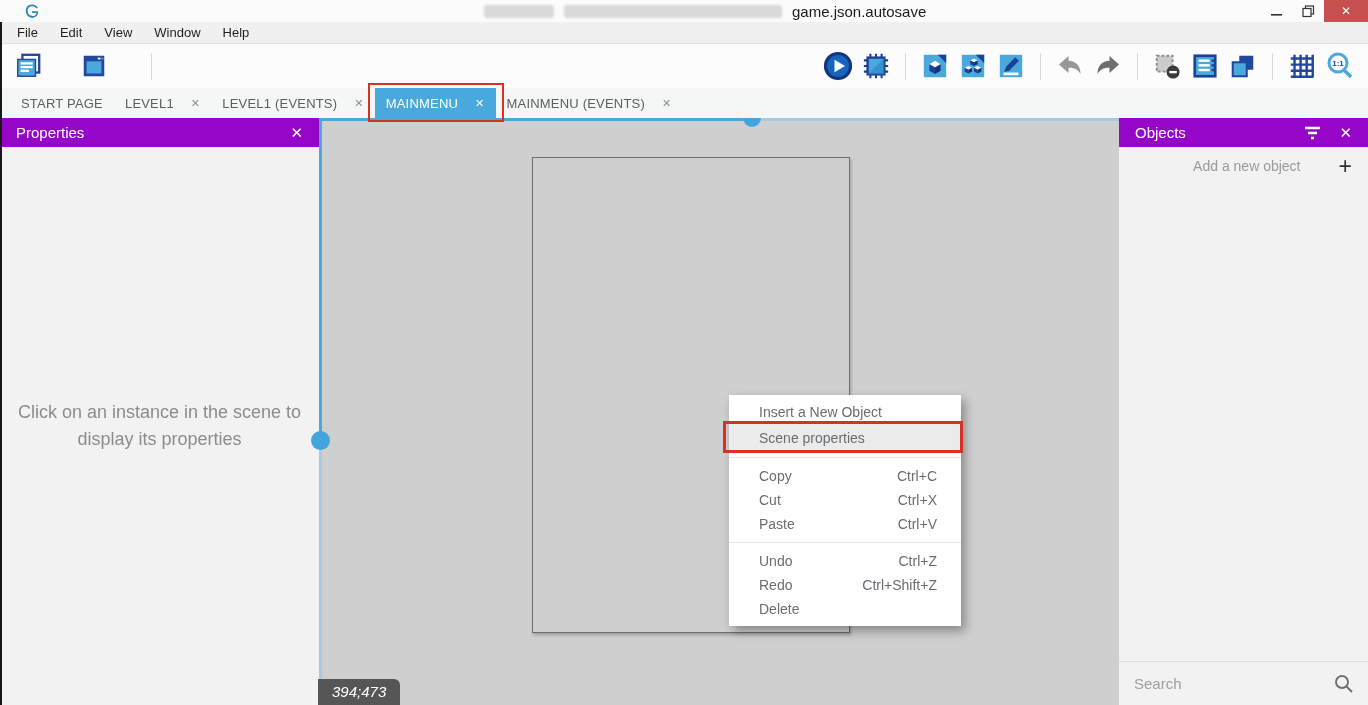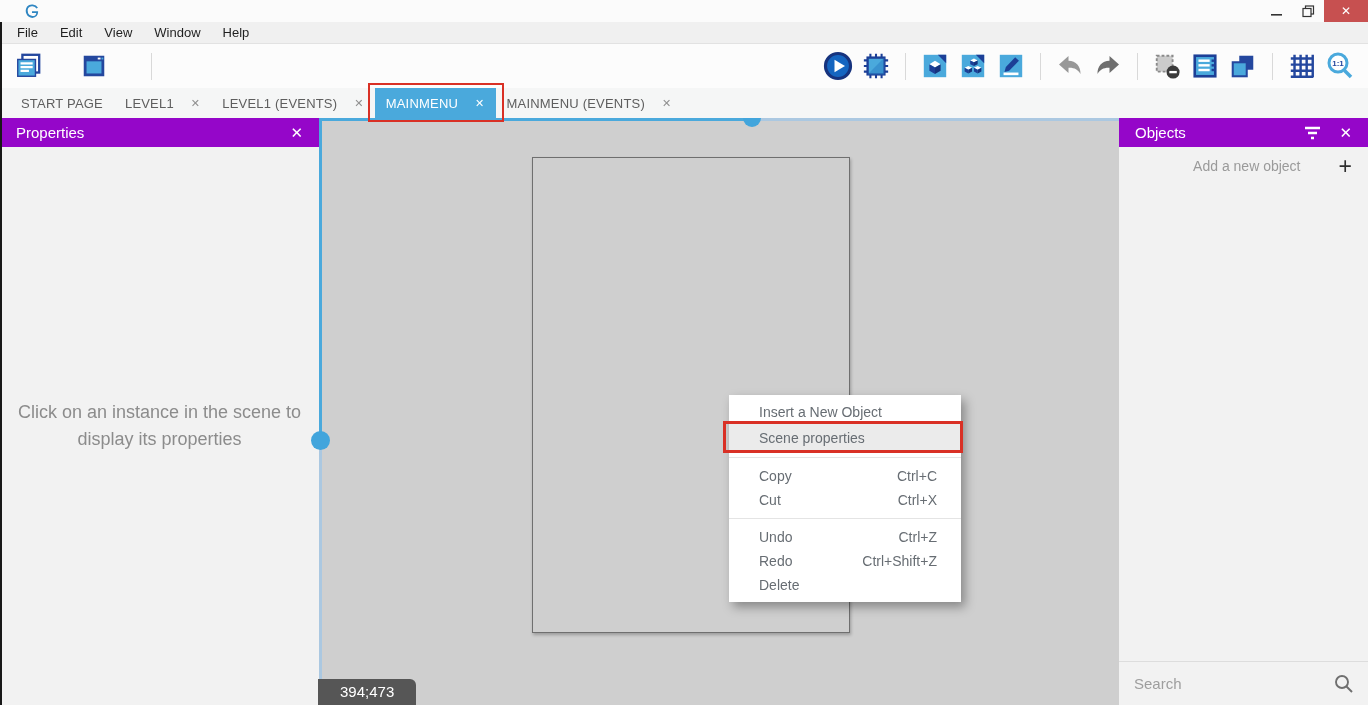--- a/index.html
+++ b/index.html
@@ -47,21 +47,21 @@
   .empty-msg { width:302px; text-align:center; color:#8c8c8c; font-size:18px; line-height:1.5; }
 
   .v-divider { width:3px; background:linear-gradient(#4aa9dc 0 322px, #abc8e1 322px 100%); flex:none; }
   .divider-handle { position:absolute; left:311px; top:313px; width:19px; height:19px; border-radius:50%; background:#42a5dc; z-index:7; }
 
   .canvas { flex:1; background:#cfcfcf; position:relative; overflow:hidden; }
   .topline-l { position:absolute; top:0; left:0; width:430px; height:3px; background:#4aa9dc; }
   .topline-r { position:absolute; top:0; left:430px; right:0; height:3px; background:#abc8e1; }
   .top-handle { position:absolute; top:-9px; left:421px; width:18px; height:18px; border-radius:50%; background:#42a5dc; }
   .scene-rect { position:absolute; left:210px; top:39px; width:318px; height:476px; border:1px solid #6f6f6f; box-shadow:1px 2px 3px rgba(0,0,0,.25); }
-  .coord-badge { position:absolute; left:318px; bottom:0; background:#565656; color:#fff; font-size:15px; padding:4px 22px 5px; border-radius:0 6px 0 0; z-index:9; }
+  .coord-badge { position:absolute; left:318px; bottom:0; background:#565656; color:#fff; font-size:15px; padding:4px 14px 5px; border-radius:0 6px 0 0; z-index:9;font-style:italic; }
 
   
   .ctx { position:absolute; left:407px; top:277px; width:232px; background:#fff; box-shadow:4px 5px 10px rgba(0,0,0,.35); padding:5px 0; font-size:14px; color:#676d73; z-index:8; }
   .ctx-item { height:24px; display:flex; align-items:center; padding:0 24px 0 30px; }
   .ctx-item .ctx-label { flex:1; }
   .ctx-item.highlighted { background:#ebebeb; height:27px; position:relative; }
   .ctx-annotation { position:absolute; left:-6px; right:-2px; top:-3px; bottom:-2px; border:3px solid #d93025; pointer-events:none; }
   .ctx-sep { height:1px; background:#e4e4e4; margin:6px 0; }
 
   
@@ -80,20 +80,25 @@
 <body>
 
 <div class="left-edge"></div>
 
 <div class="titlebar">
   <span class="logo">
     <svg width="16" height="16" viewBox="0 0 20 20">
         <path d="M16.5 6.5C14.5 2.5 7.5 1.5 4.5 5.5c-3 5 0 12 6 12 4 0 6-3 6-6h-6.5" fill="none" stroke="#2f86c2" stroke-width="2.2"></path>
       </svg>
   </span>
+  <div class="doc-title-wrap">
+    <span class="blur-blob blob1"></span>
+    <span class="blur-blob blob2"></span>
+    <span class="doc-title">game.json.autosave</span>
+  </div>
   <div class="win-btns">
     <span class="win-btn">
       <svg width="11" height="11" viewBox="0 0 11 11">
           <rect y="8" width="11" height="1.6" fill="#333"></rect>
         </svg>
     </span>
     <span class="win-btn">
       <svg width="13" height="13" viewBox="0 0 13 13" fill="none" stroke="#333" stroke-width="1.2">
           <rect x="3.5" y="1" width="8" height="8"></rect>
           <rect x="1" y="3.5" width="8" height="8" fill="#fbfbfb"></rect>
@@ -294,20 +299,24 @@
       </div>
       <div class="ctx-sep"></div>
       <div class="ctx-item">
         <span class="ctx-label">Copy</span>
         <span class="ctx-shortcut">Ctrl+C</span>
       </div>
       <div class="ctx-item">
         <span class="ctx-label">Cut</span>
         <span class="ctx-shortcut">Ctrl+X</span>
       </div>
+      <div class="ctx-item">
+        <span class="ctx-label">Paste</span>
+        <span class="ctx-shortcut">Ctrl+V</span>
+      </div>
       <div class="ctx-sep"></div>
       <div class="ctx-item">
         <span class="ctx-label">Undo</span>
         <span class="ctx-shortcut">Ctrl+Z</span>
       </div>
       <div class="ctx-item">
         <span class="ctx-label">Redo</span>
         <span class="ctx-shortcut">Ctrl+Shift+Z</span>
       </div>
       <div class="ctx-item">

